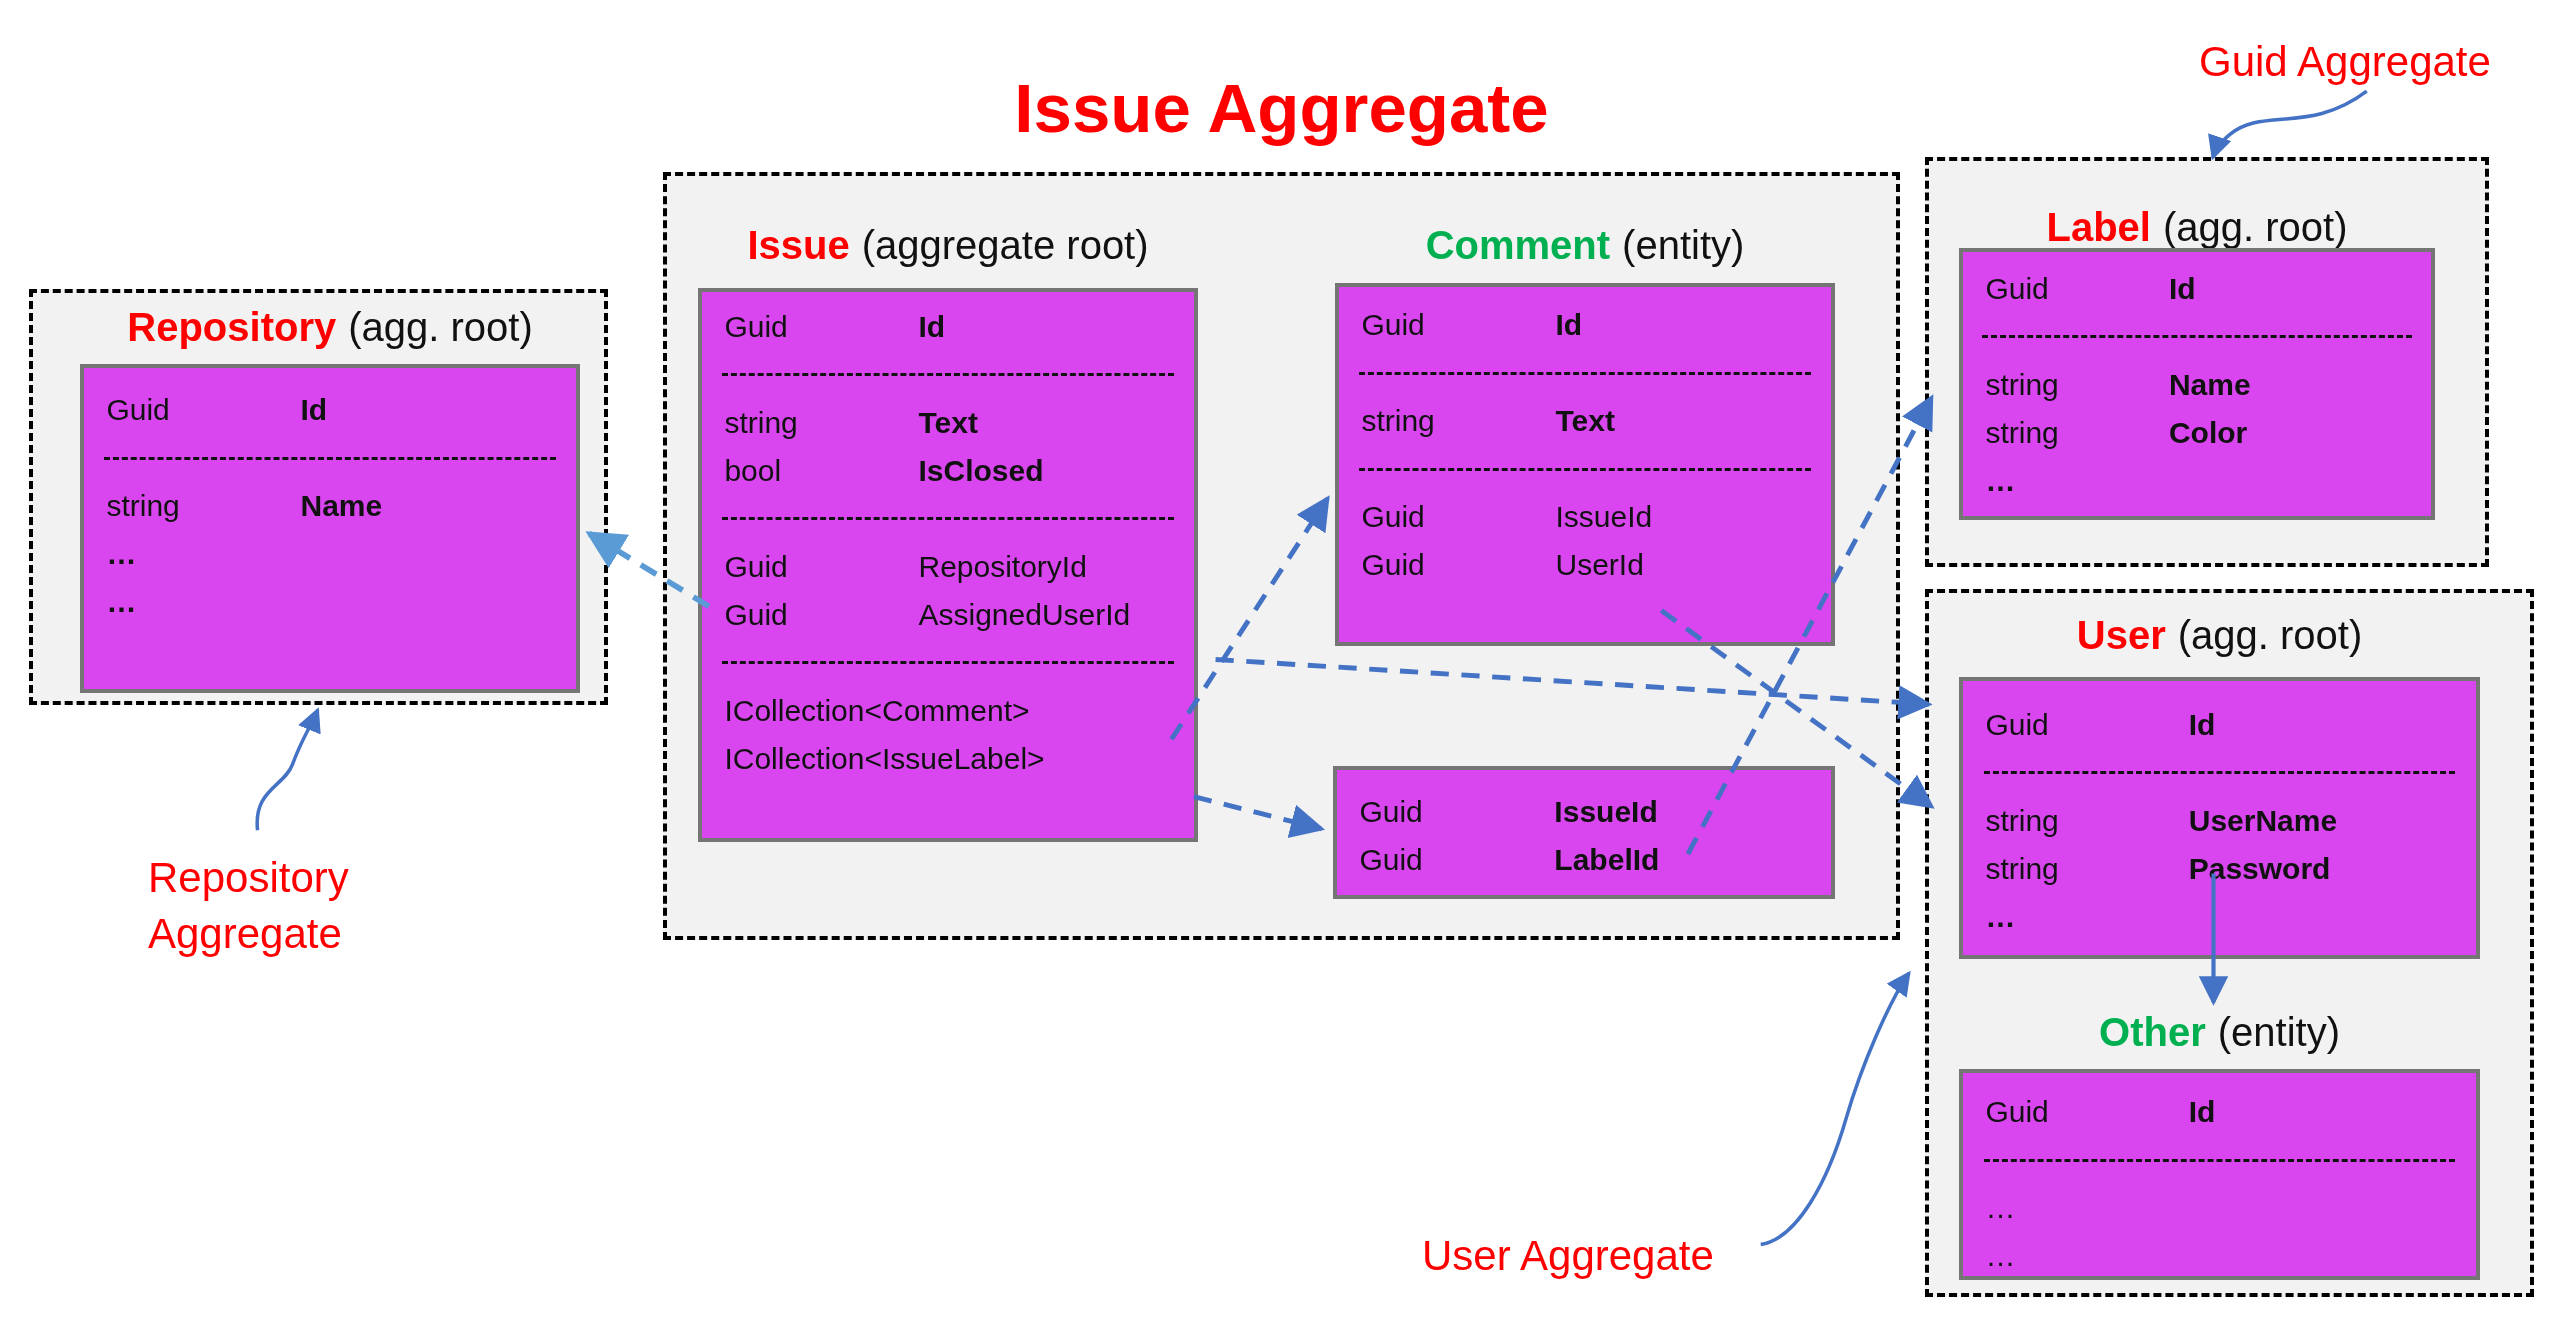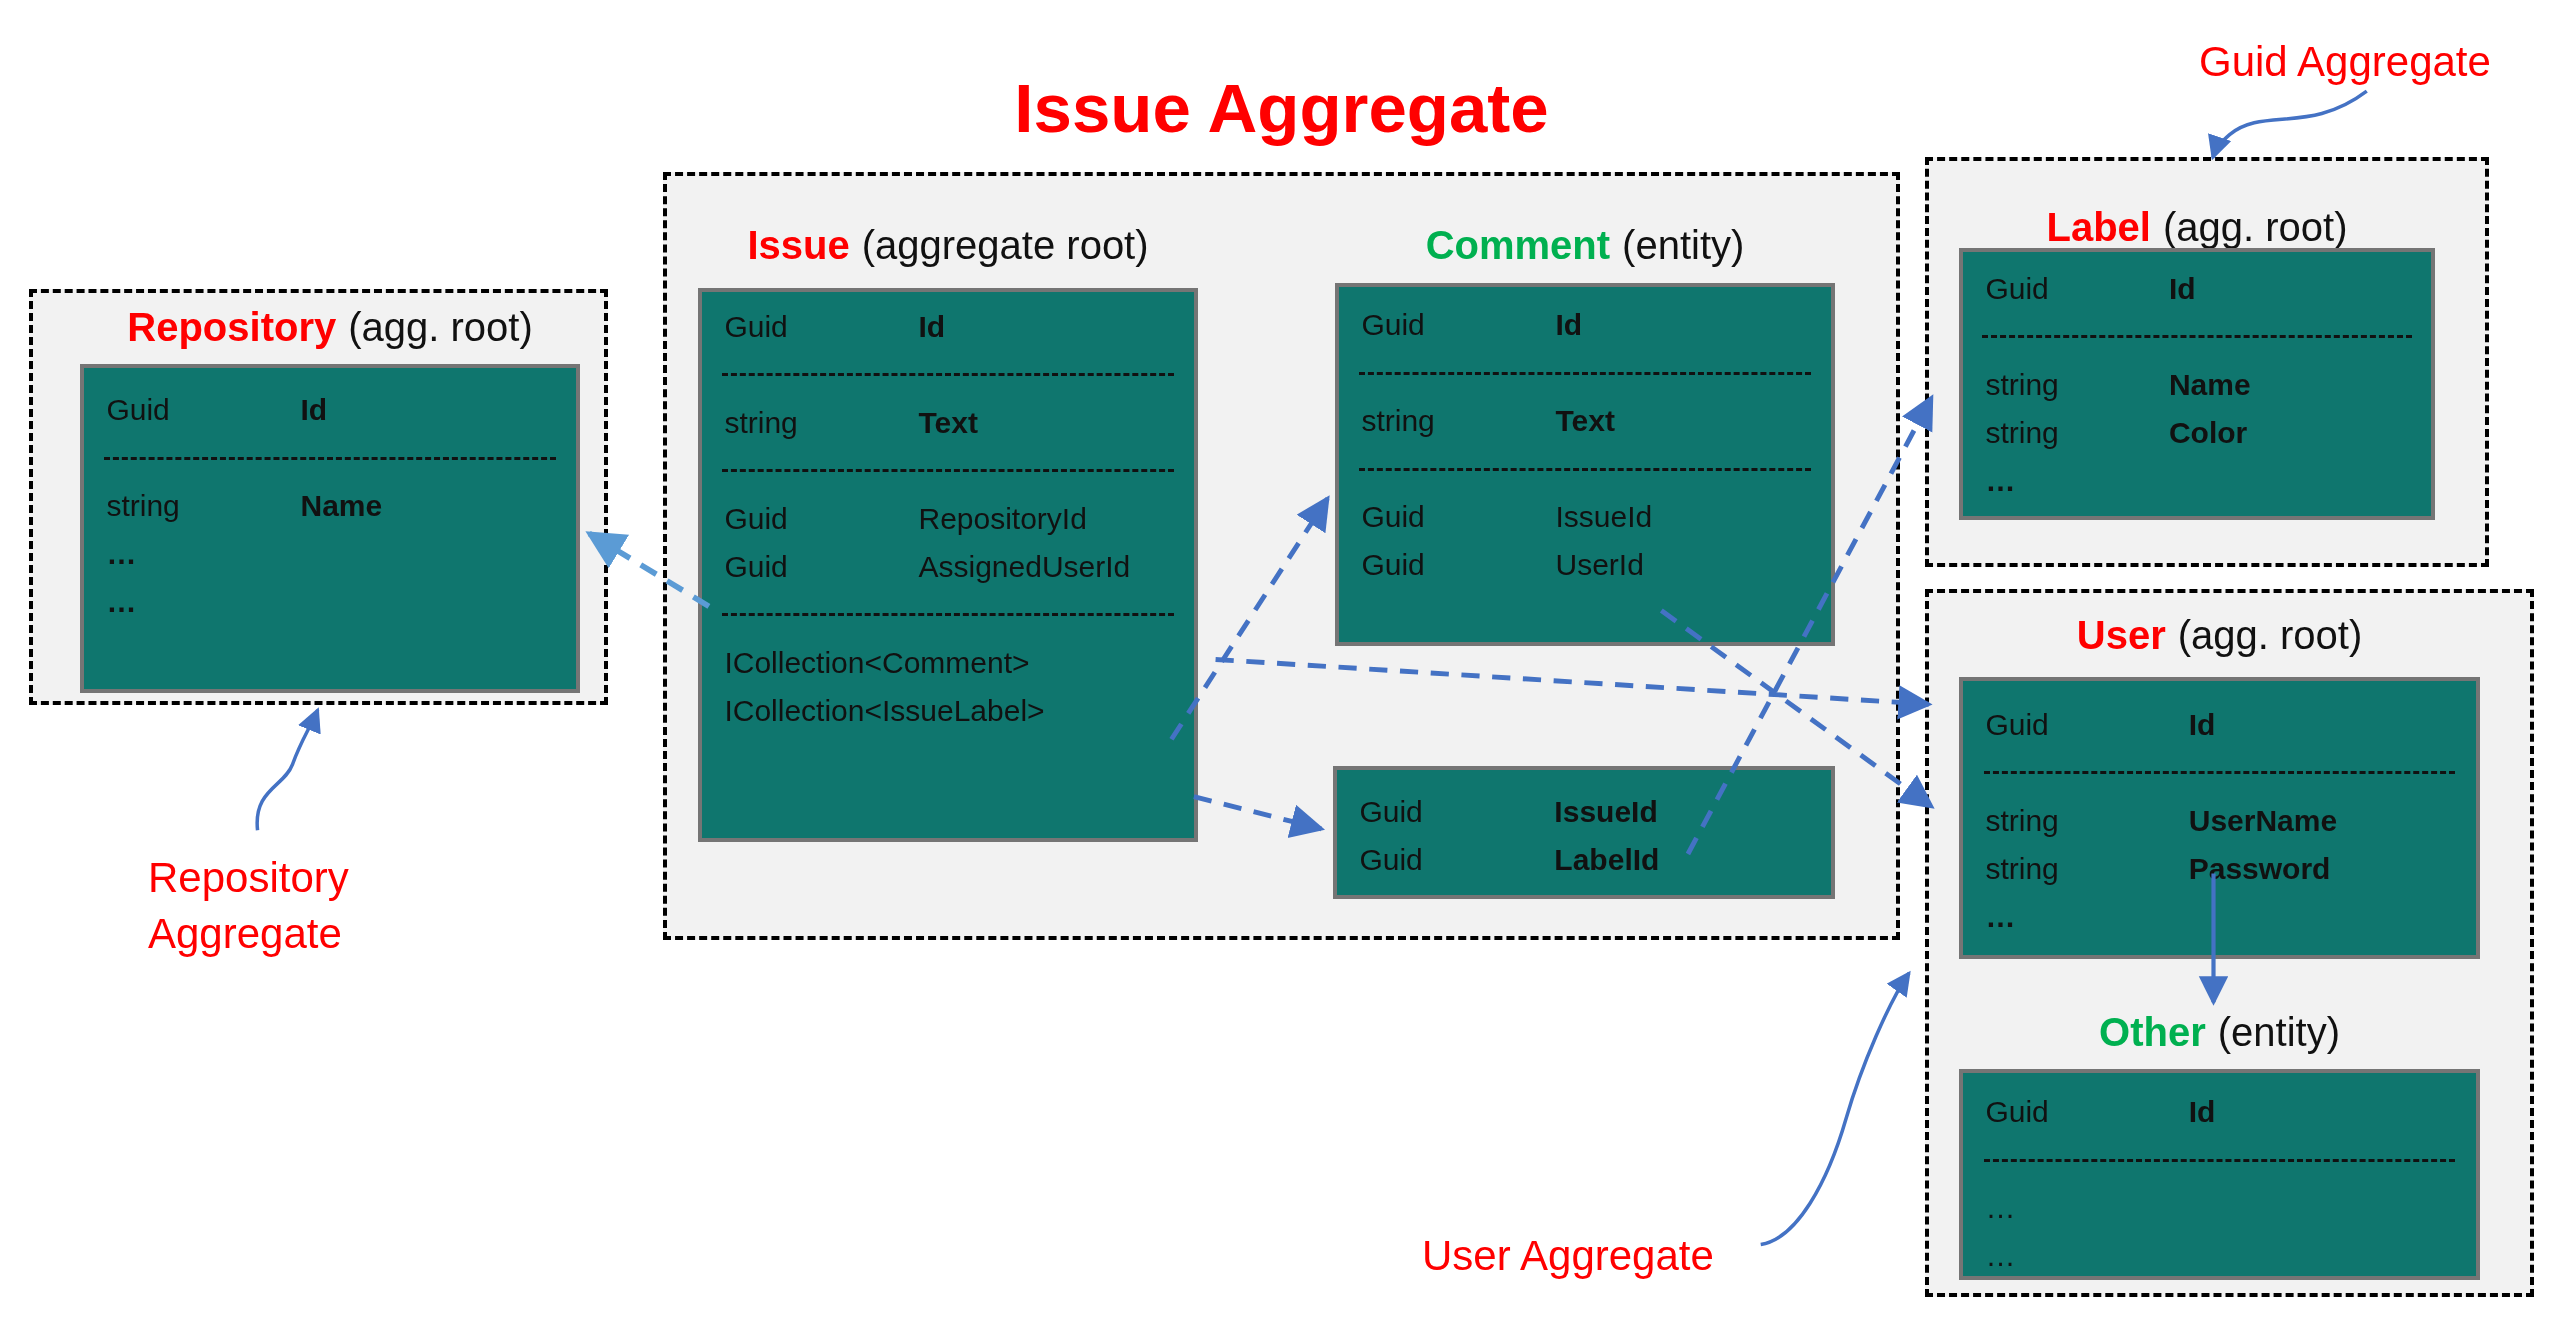--- a/index.html
+++ b/index.html
@@ -3,21 +3,21 @@
 <meta charset="utf-8">
 <style>
   html,body{margin:0;padding:0;background:#ffffff;}
   #canvas{
     position:relative;width:2576px;height:1335px;background:#ffffff;overflow:hidden;
     font-family:"Liberation Sans", sans-serif;color:#111;
   }
   
   .agg{position:absolute;background:#f2f2f2;border:4.9px dashed #000000;box-sizing:border-box;}
   
-  .tbl{position:absolute;background:#0f766e;border:4.2px solid #757575;box-sizing:border-box;}
+  .tbl{position:absolute;background:#d946ef;border:4.2px solid #757575;box-sizing:border-box;}
   .tbl .row{display:flex;align-items:center;height:48px;font-size:30px;line-height:48px;white-space:nowrap;}
   .tbl .row .t{flex:0 0 44%;padding-left:22.4px;box-sizing:border-box;}
   .tbl .row .t.wide{flex:1 1 auto;}
   .tbl .row .n{flex:1 1 auto;}
   .tbl .row .bold{font-weight:bold;}
   .tbl .sep{height:48px;display:flex;align-items:center;}
   .tbl .sep i{display:block;width:92%;margin-left:4%;border-top:3.5px dashed #111;height:0;}
   
   .tbl-title{position:absolute;text-align:center;font-size:40px;white-space:nowrap;}
   .tbl-title .tname{font-weight:bold;}
@@ -73,20 +73,24 @@
     <div class="row">
         <span class="t">Guid</span>
         <span class="n bold">Id</span>
       </div>
     <div class="sep">
         <i></i>
       </div>
     <div class="row">
         <span class="t">string</span>
         <span class="n bold">Text</span>
+      </div>
+    <div class="row">
+        <span class="t">bool</span>
+        <span class="n bold">IsClosed</span>
       </div>
     <div class="sep">
         <i></i>
       </div>
     <div class="row">
         <span class="t">Guid</span>
         <span class="n">RepositoryId</span>
       </div>
     <div class="row">
         <span class="t">Guid</span>

